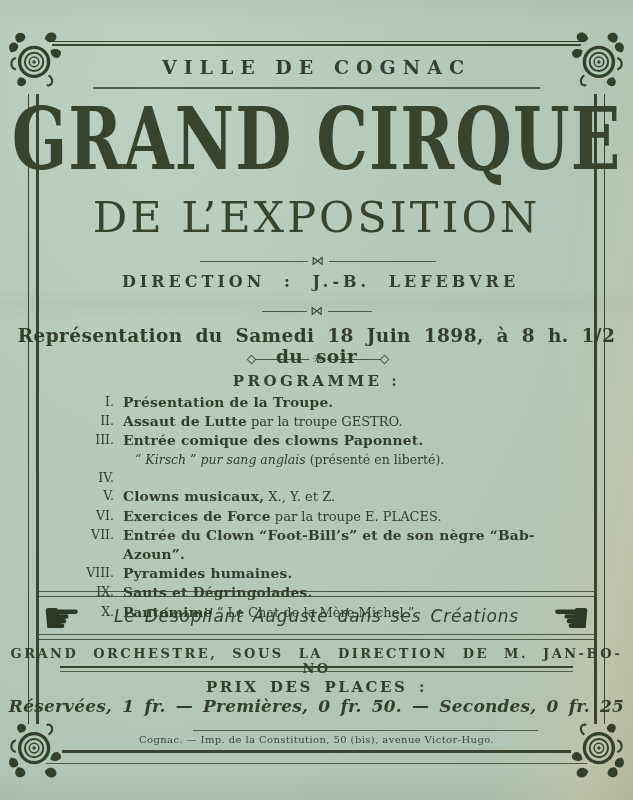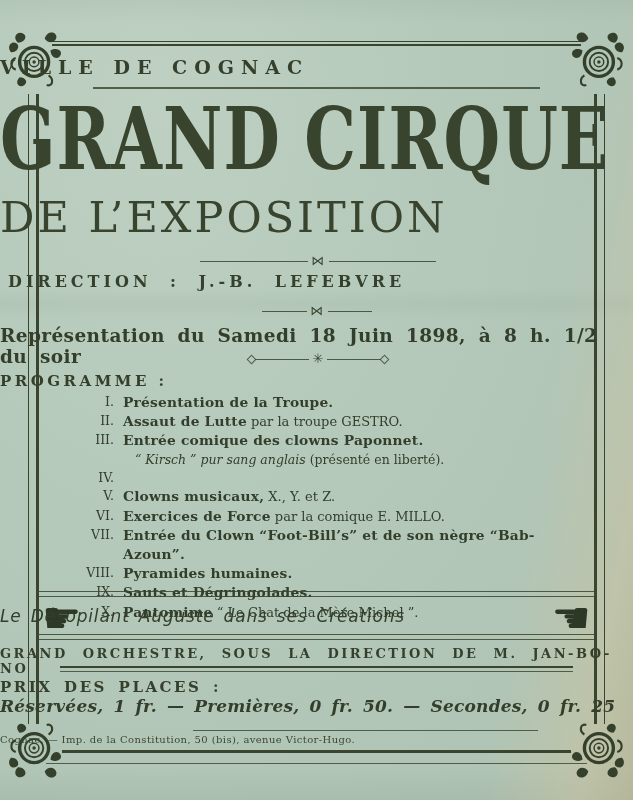--- a/index.html
+++ b/index.html
@@ -6,21 +6,21 @@
   body{width:633px;height:800px;font-family:"DejaVu Serif", serif;}
   #poster{
     position:relative;width:633px;height:800px;overflow:hidden;
     background:
       linear-gradient(100deg, rgba(205,198,168,0) 80%, rgba(203,195,160,.55) 93%, rgba(188,180,144,.65) 100%),
       linear-gradient(180deg, rgba(120,140,120,.10) 0, rgba(120,140,120,0) 3%, rgba(120,140,120,0) 36%, rgba(100,120,100,.07) 38%, rgba(120,140,120,0) 40%, rgba(120,140,120,0) 96%, rgba(110,130,110,.12) 100%),
       radial-gradient(ellipse at 25% 12%, #bdd0c2 0%, #b5c9bb 45%, #adc2b3 100%);
     color:#333e2b;
   }
   .abs{position:absolute;}
-  .ctr{left:0;right:0;text-align:left;}
+  .ctr{left:0;right:0;text-align:center;}
   
   .hline{position:absolute;background:#3a452f;}
   .vline{position:absolute;background:#3a452f;}
   .soft{opacity:.82;}
   
   .rosette{position:absolute;width:58px;height:66px;}
   .rosette svg{width:100%;height:100%;}
   .flipx{transform:scaleX(-1);}
   .flipy{transform:scaleY(-1);}
   .flipxy{transform:scale(-1,-1);}
@@ -189,21 +189,21 @@
     </div>
     <div class="prog-row">
       <span class="prog-num">IV.</span>
     </div>
     <div class="prog-row">
       <span class="prog-num">V.</span>
       <span class="prog-text"><b>Clowns musicaux,</b><span> X., Y. et Z.</span></span>
     </div>
     <div class="prog-row">
       <span class="prog-num">VI.</span>
-      <span class="prog-text"><b>Exercices de Force</b><span> par la comique E. MILLO.</span></span>
+      <span class="prog-text"><b>Exercices de Force</b><span> par la troupe E. PLACES.</span></span>
     </div>
     <div class="prog-row">
       <span class="prog-num">VII.</span>
       <span class="prog-text"><b>Entrée du Clown “Foot-Bill’s” et de son nègre “Bab-Azoun”.</b><span></span></span>
     </div>
     <div class="prog-row">
       <span class="prog-num">VIII.</span>
       <span class="prog-text"><b>Pyramides humaines.</b><span></span></span>
     </div>
     <div class="prog-row">

